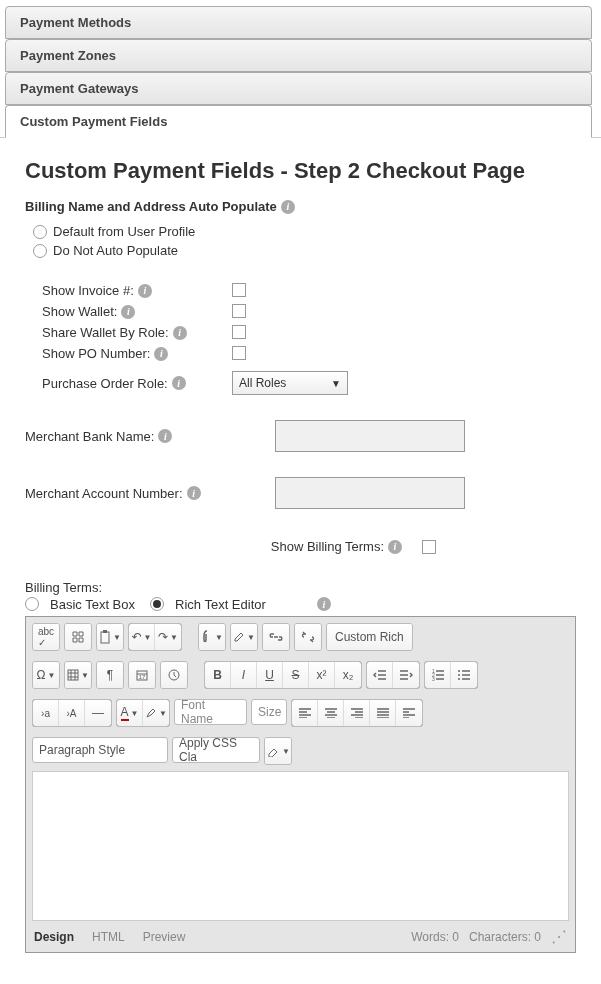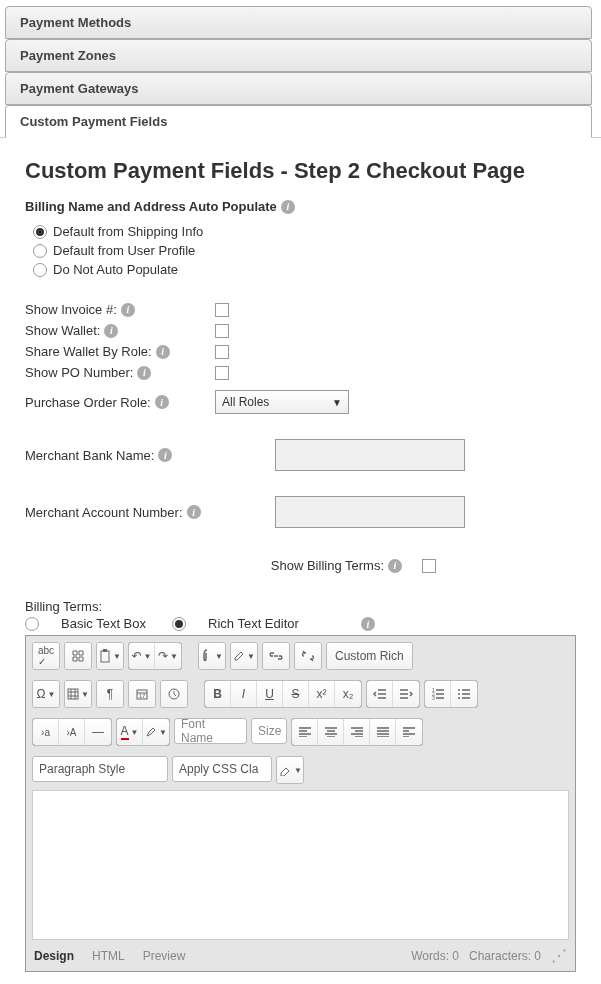--- a/index.html
+++ b/index.html
@@ -8,33 +8,33 @@
 .tab { padding: 8px 14px; background: linear-gradient(#f5f5f5, #e5e5e5); border: 1px solid #aaa; border-radius: 4px 4px 0 0; margin-right: 4px; font-weight: bold; font-size: 13px; color: #444; cursor: pointer; position: relative; top: 1px; }
 .tab.active { background: #fff; border-bottom: 1px solid #fff; }
 .content { padding: 20px 25px; }
 h2 { font-size: 22px; font-weight: bold; margin-bottom: 15px; }
 .section-label { font-weight: bold; font-size: 13px; margin-bottom: 10px; display: flex; align-items: center; gap: 4px; }
 .info-icon { display: inline-flex; width: 14px; height: 14px; border-radius: 50%; background: #aaa; color: #fff; font-size: 10px; font-style: italic; font-family: Georgia, serif; align-items: center; justify-content: center; font-weight: bold; }
 .radio-group { margin-bottom: 25px; }
 .radio-row { display: flex; align-items: center; gap: 6px; margin: 4px 0 4px 8px; }
 .radio { width: 14px; height: 14px; border: 1px solid #999; border-radius: 50%; display: inline-flex; align-items: center; justify-content: center; background: #fff; }
 .radio.checked::after { content: ""; width: 8px; height: 8px; background: #333; border-radius: 50%; }
-.form-row { display: flex; align-items: center; margin: 6px 0; }
+.form-row { display: flex; margin: 6px 17px; }
 .form-label { width: 190px; display: flex; align-items: center; gap: 4px; }
 .checkbox { width: 14px; height: 14px; border: 1px solid #999; background: #fff; }
-.select { width: 134px; height: 24px; border: 1px solid #999; background: linear-gradient(#fff, #eee); padding: 0 6px; display: flex; align-items: center; justify-content: space-between; font-size: 12px; }
+.select { width: 116px; height: 24px; border: 1px solid #999; background: linear-gradient(#fff, #eee); padding: 0 6px; display: flex; align-items: center; justify-content: space-between; font-size: 12px; }
 .select .arrow { font-size: 10px; }
 .text-input { width: 190px; height: 32px; border: 1px solid #999; background: #f0f0f0; }
 .tall-row { margin: 25px 0; align-items: center; }
 .tall-row .form-label { width: 250px; }
 .billing-terms-row { display: flex; align-items: center; justify-content: flex-end; gap: 20px; margin: 30px 0 20px 0; padding-right: 140px; }
 .bt-label-row { display: flex; align-items: center; gap: 4px; }
 .bt-section { margin-top: 10px; }
 .bt-title { font-size: 13px; margin-bottom: 2px; margin-top: 26px; }
-.bt-radios { display: flex; align-items: flex-end; gap: 22px; margin-bottom: 4px; }
+.bt-radios { display: flex; align-items: flex-start; gap: 11px; margin-bottom: 4px; }
 .editor { border: 1px solid #999; background: #e5e5e5; }
 .toolbar { padding: 6px; display: flex; flex-wrap: wrap; gap: 4px; }
 .tool-group { display: flex; border: 1px solid #bbb; border-radius: 3px; overflow: hidden; background: #0c4a6e; }
 .tool-btn { min-width: 26px; height: 26px; display: flex; align-items: center; justify-content: center; font-size: 12px; color: #555; border-right: 1px solid #ddd; background: linear-gradient(#fff, #f2f2f2); cursor: pointer; }
 .tool-btn:last-child { border-right: none; }
 .tool-btn .dd { font-size: 8px; margin-left: 2px; }
 .tool-wide { padding: 0 8px; }
 .tool-input { height: 26px; border: 1px solid #bbb; border-radius: 3px; background: #fff; padding: 0 6px; font-size: 12px; color: #888; display: flex; align-items: center; }
 .editor-body { background: #fff; height: 150px; margin: 0 6px; border: 1px solid #ccc; }
 .editor-footer { display: flex; align-items: center; justify-content: space-between; padding: 6px 8px; font-size: 12px; color: #888; background: #e5e5e5; }
@@ -57,24 +57,20 @@
 <div class="content">
   <h2>Custom Payment Fields - Step 2 Checkout Page</h2>
 
   <div class="section-label">
     <span>Billing Name and Address Auto Populate</span>
     <span class="info-icon">i</span>
   </div>
 
   <div class="radio-group">
     <div class="radio-row">
-      <span class="radio checked"></span>
-      <span>Default from Shipping Info</span>
-    </div>
-    <div class="radio-row">
       <span class="radio"></span>
       <span>Default from User Profile</span>
     </div>
     <div class="radio-row">
       <span class="radio"></span>
       <span>Do Not Auto Populate</span>
     </div>
   </div>
 
   <div class="form-row">
@@ -370,21 +366,21 @@
                 <line x1="0" y1="1" x2="12" y2="1" stroke="#666" stroke-width="1.5"></line>
                 <line x1="0" y1="4" x2="6" y2="4" stroke="#666" stroke-width="1.5"></line>
                 <line x1="0" y1="7" x2="12" y2="7" stroke="#666" stroke-width="1.5"></line>
                 <line x1="0" y1="10" x2="6" y2="10" stroke="#666" stroke-width="1.5"></line>
               </svg>
             </div>
         </div>
 
         <div style="flex-basis:100%;height:2px;"></div>
         <div class="tool-input" style="width:136px;color:#555;">Paragraph Style</div>
-        <div class="tool-input" style="width:100px;color:#555;">Apply CSS Cla</div>
+        <div class="tool-input" style="width:88px;color:#555;">Apply CSS Cla</div>
         <div class="tool-group">
             <div class="tool-btn">
               <svg width="14" height="12" viewBox="0 0 14 12">
                 <path d="M3 9 L8 4 L11 7 L6 12 L3 12 Z" fill="#fff" stroke="#666"></path>
                 <path d="M8 4 L11 7" stroke="#666"></path>
               </svg>
               <span class="dd">▼</span>
             </div>
           </div>
       </div>

